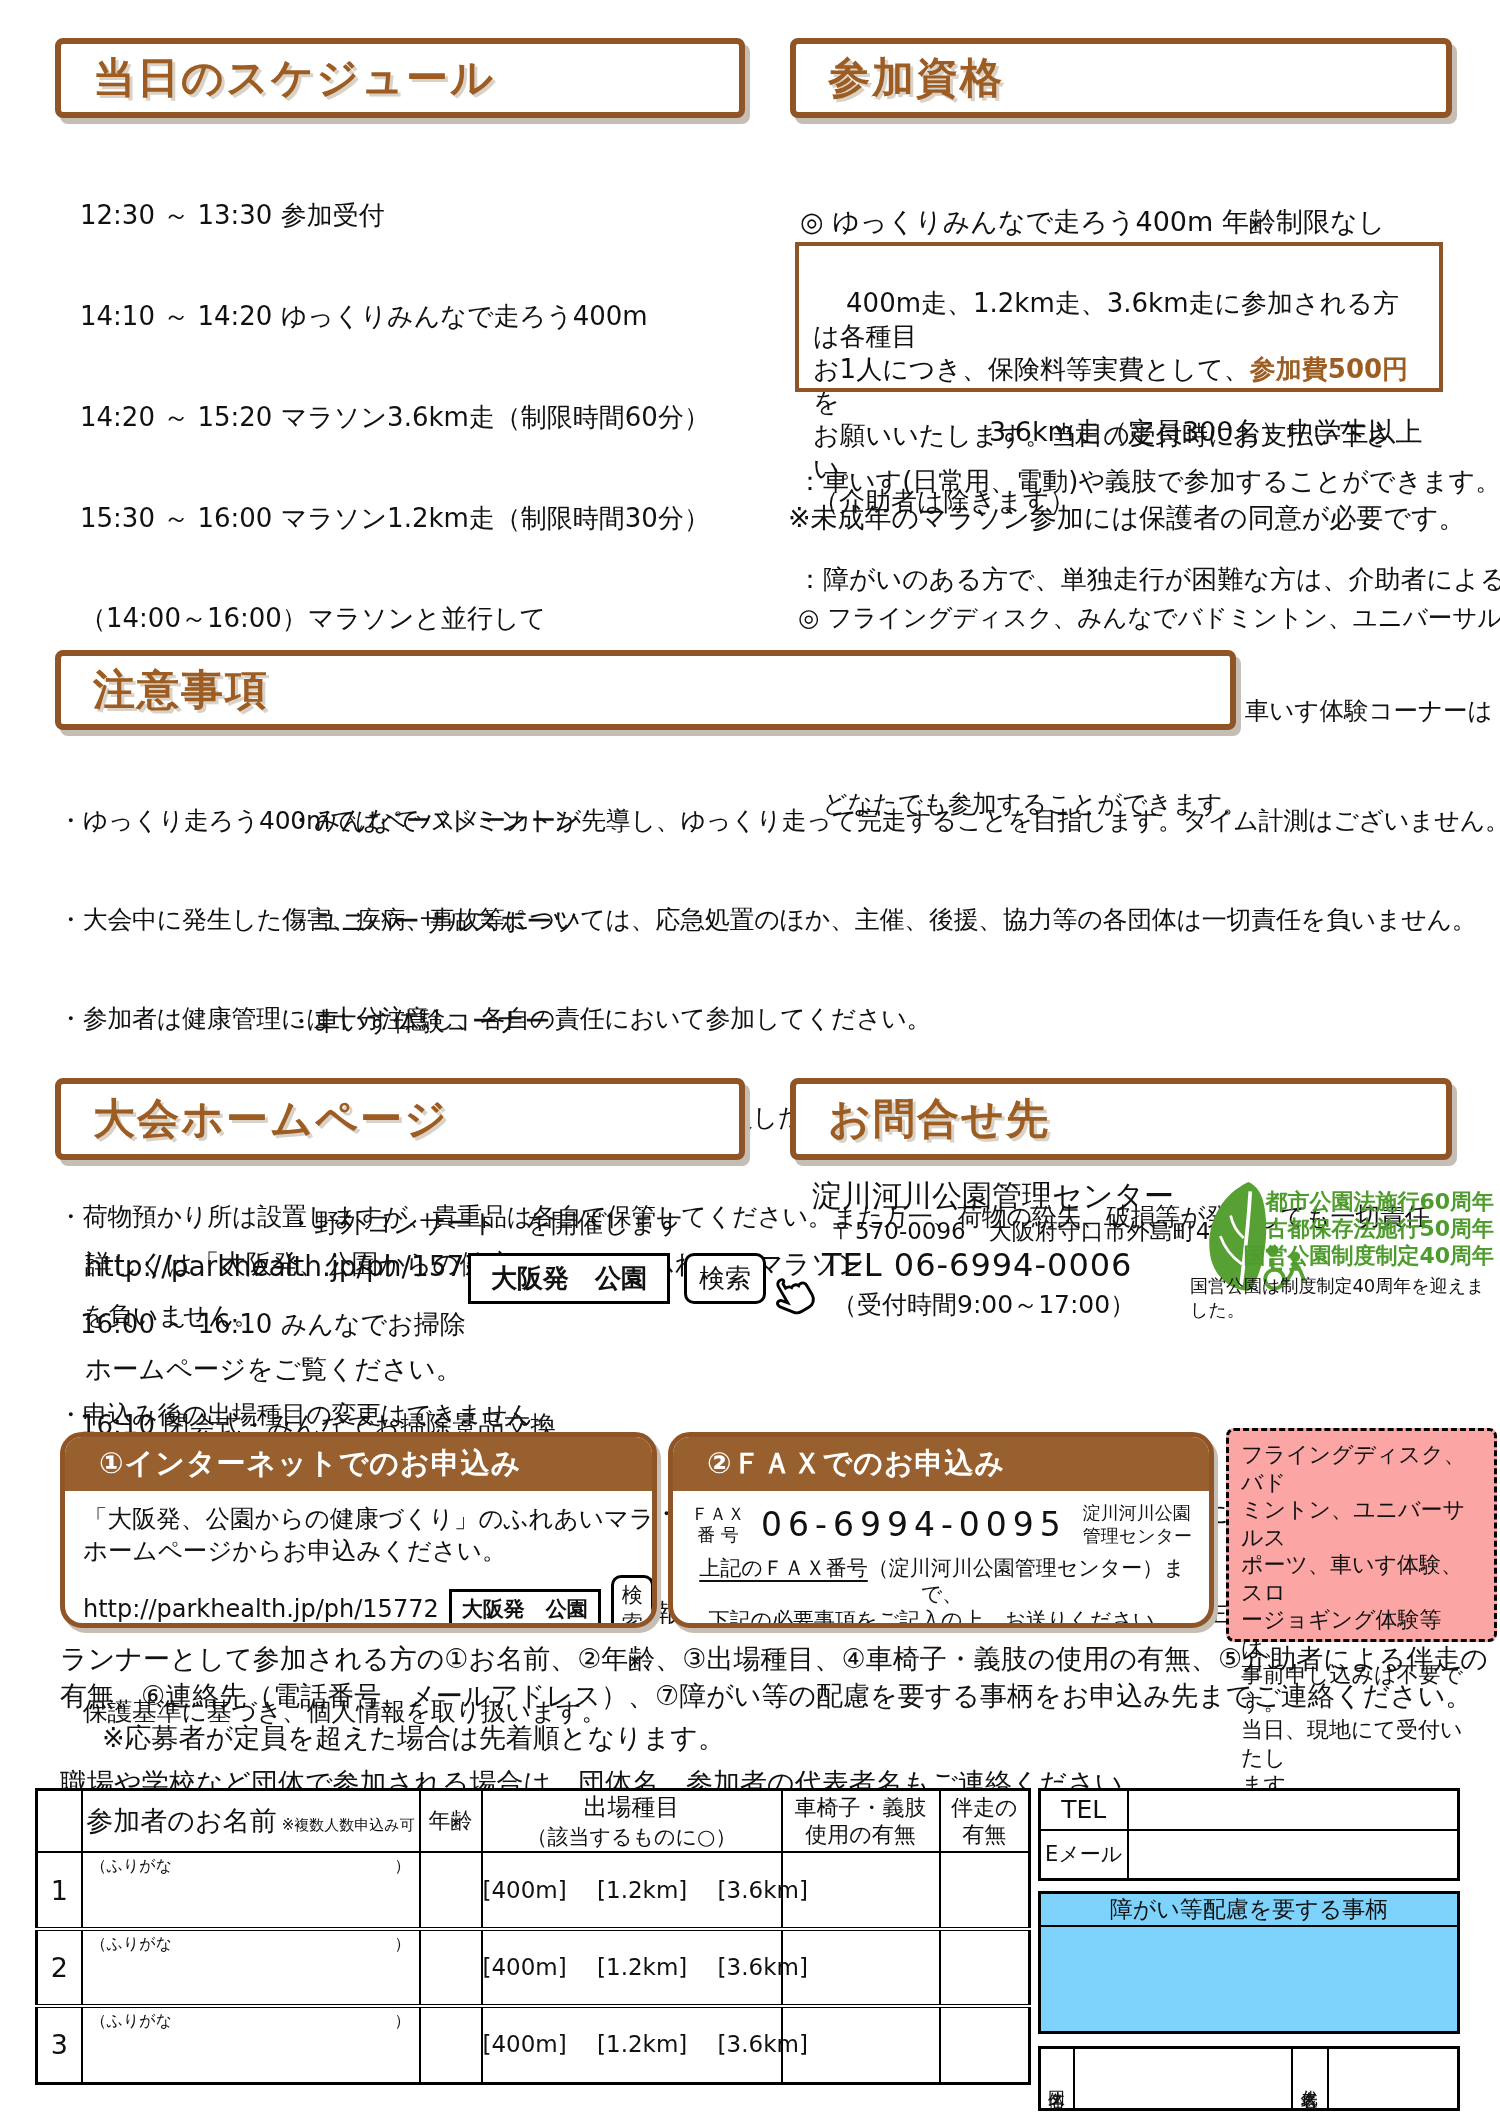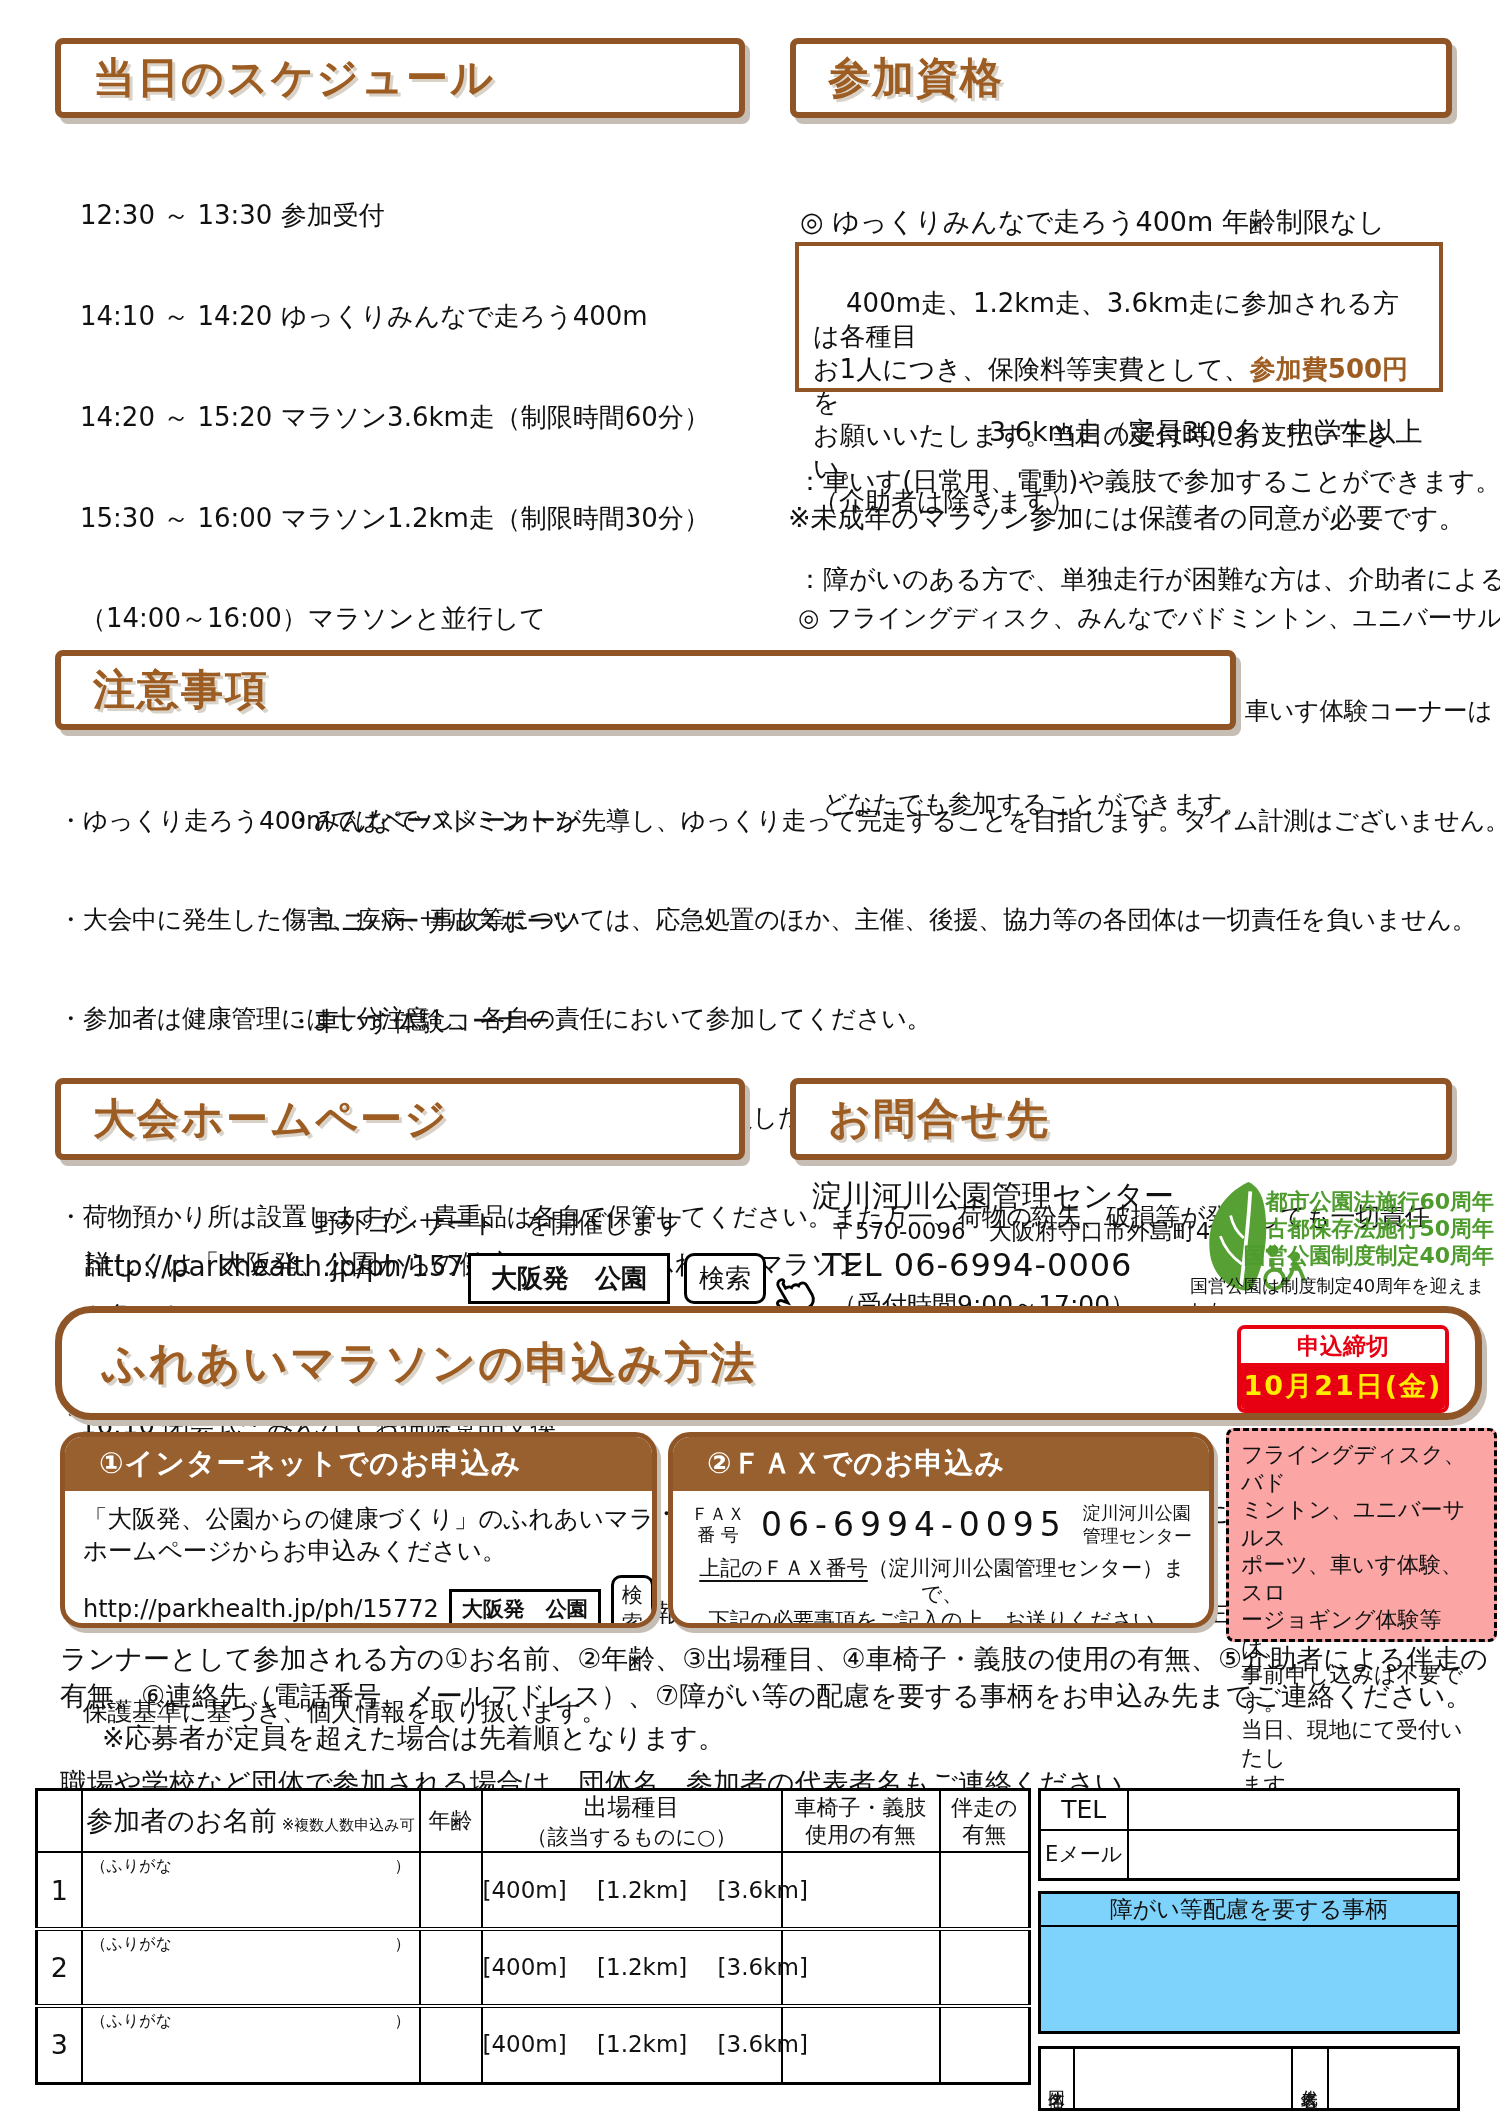--- a/index.html
+++ b/index.html
@@ -164,27 +164,20 @@
       <path d="M104 90 l-4 12 l-6 10 M104 90 l6 10 l4 10 M98 98 l12 -2" stroke="#57a033" stroke-width="4" fill="none"></path>
     </svg>
     <div class="green" style="position:absolute;right:2px;top:14px;text-align:right;font-size:22px;line-height:27px">
       <div>都市公園法施行60周年</div>
       <div>古都保存法施行50周年</div>
       <div>国営公園制度制定40周年</div>
     </div>
     <div style="position:absolute;right:0;top:100px;font-size:18px">国営公園は制度制定40周年を迎えました。</div>
   </div>
 
-  <div class="secbox" style="left:55px;top:1306px;width:1427px;height:114px;border-radius:36px;border-width:7px">
-    <span class="t" style="left:40px;font-size:44px">ふれあいマラソンの申込み方法</span>
-    <div class="badge">
-      <div class="bt">申込締切</div>
-      <div class="bb">10月21日(金)</div>
-    </div>
-  </div>
 
   <div class="appbox" style="left:60px;top:1432px;width:597px;height:196px">
     <div class="ah">①インターネットでのお申込み</div>
     <div class="ab">
       <div style="font-size:24.5px;line-height:32px;white-space:pre">「大阪発、公園からの健康づくり」のふれあいマラソン</div>
       <div style="font-size:24.5px;line-height:32px;white-space:pre">ホームページからお申込みください。</div>
       <div style="display:flex;align-items:center;gap:10px;margin-top:8px">
         <span style="font-size:24px;white-space:nowrap">http://parkhealth.jp/ph/15772</span>
         <span class="sbox" style="font-size:21px;padding:3px 10px">大阪発　公園</span>
         <span class="sbtn" style="font-size:21px;padding:3px 8px">検索</span>

